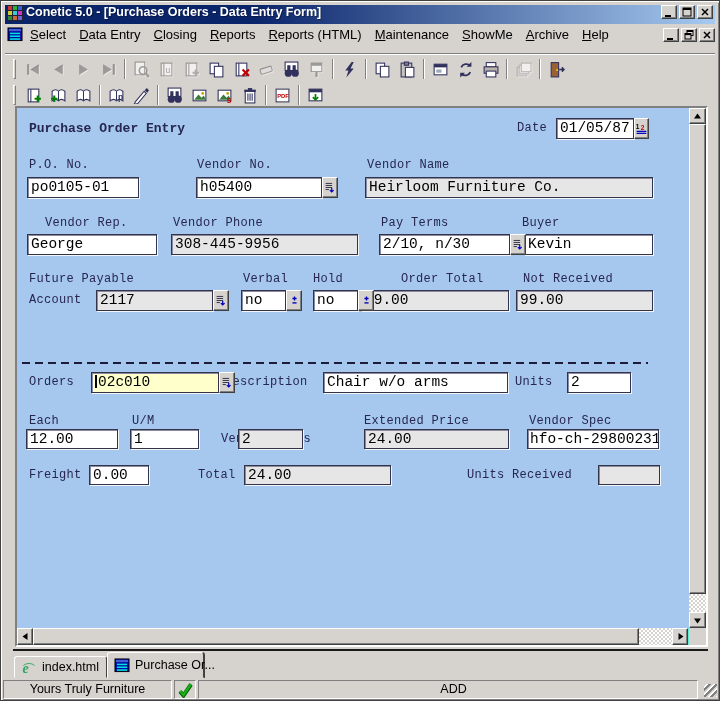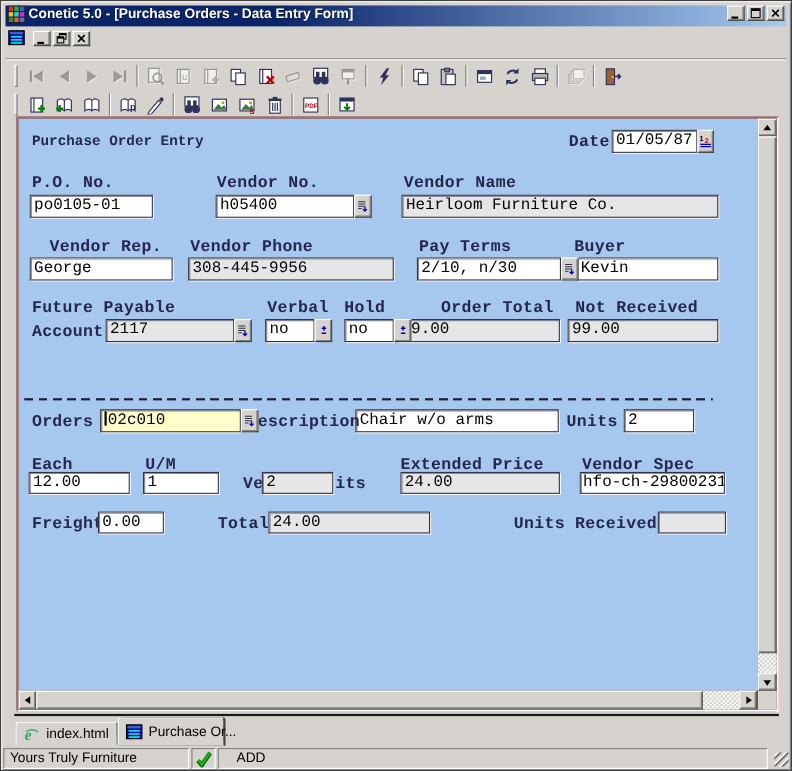--- a/index.html
+++ b/index.html
@@ -32,25 +32,25 @@
   .toolbar { position:absolute; left:10px; display:flex; align-items:center; height:26px; }
   #toolbar1 { top:55px; }
   #toolbar2 { top:81px; }
   .tgrip { width:3px; height:20px; border:1px solid; border-color:#fff #808080 #808080 #fff; margin:0 5px 0 2px; }
   .tbtn { width:25px; height:24px; display:flex; align-items:center; justify-content:center; }
   .tbtn.dis { filter:grayscale(1) opacity(.42) drop-shadow(1px 1px 0 #fff); }
   .tsep { width:2px; height:20px; border-left:1px solid #808080; border-right:1px solid #fff; margin:0 3px; }
 
   
   .form-frame { position:absolute; left:14px; top:105px; width:693px; height:541px;
-                border:2px solid; border-color:#808080 #fff #fff #808080; background:#b91c1c; }
+                border:2px solid; border-color:#808080 #fff #fff #808080; background:#5eead4; }
   .form-client { position:absolute; left:0; top:0; right:17px; bottom:17px; background:#a6c8ee; overflow:hidden; }
 
   .lbl { position:absolute; font-family:"Liberation Mono","DejaVu Sans Mono",monospace;
-         font-weight:bold; font-size:15px; letter-spacing:.3px; color:#26264f; white-space:nowrap; }
+         font-weight:normal; font-size:12px; letter-spacing:.3px; color:#26264f; white-space:nowrap; }
   .ftitle { position:absolute; font-family:"Liberation Mono","DejaVu Sans Mono",monospace;
             font-weight:bold; font-size:13px; color:#26264f; }
   .tb { position:absolute; height:21px; background:#fff; border:1px solid #33334a;
         box-shadow:1px 1px 0 #f4f6fa, inset 1px 1px 0 #8a8aa0;
         font-family:"Liberation Mono","DejaVu Sans Mono",monospace; font-size:14.5px; color:#000;
         line-height:19px; padding:0 3px; white-space:nowrap; overflow:hidden; }
   .tb.ro { background:#e6e6e6; }
   .tb.num { text-align:left; padding-right:6px; }
   .tb.focus { background:#ffffcc; }
   .caret { display:inline-block; width:2px; height:13px; background:#000; vertical-align:-2px; margin-right:1px; }
@@ -85,21 +85,21 @@
   
   .tabbar { position:absolute; left:0; top:651px; width:100%; height:27px; }
   .tab { position:absolute; background:#d6d3ce; border:1px solid; border-color:#fff #404040 #d6d3ce #fff;
          border-radius:3px 3px 0 0; display:flex; align-items:center; padding:0 6px; font-size:12.5px; color:#000;
          white-space:nowrap; }
   .tab .tabicon { width:16px; height:15px; margin-right:5px; flex:none; }
   #tab1 { left:13px; top:4px; height:22px; width:93px; }
   #tab2 { left:106px; top:0; height:26px; width:97px; z-index:2; box-shadow:1px 0 0 #404040; }
 
   
-  .statusbar { position:absolute; left:0; top:679px; width:100%; height:20px; }
+  .statusbar { position:absolute; left:0; top:679px; width:100%; height:20px;text-align:center; }
   .spanel { position:absolute; top:0; height:19px; border:1px solid; border-color:#808080 #fff #fff #808080;
             font-size:12.5px; color:#000; line-height:17px; padding:0 5px; overflow:hidden; white-space:nowrap; }
   #sp1 { left:2px; width:169px; }
   #sp2 { left:173px; width:22px; padding:0; display:flex; align-items:center; justify-content:center; }
   #sp3 { left:197px; width:500px;padding-left:16px; }
   .grip { position:absolute; right:2px; bottom:3px; width:13px; height:13px;
           background:repeating-linear-gradient(135deg, transparent 0 2px, #fff 2px 3px, #808080 3px 5px); }
 </style>
 </head>
 <body>
@@ -141,20 +141,31 @@
   </div>
 
   <div class="menubar">
     <span class="micon"><svg width="16" height="15" viewBox="0 0 16 16">
           <rect x="0.5" y="1" width="15" height="13.5" fill="#0000a0" stroke="#000"></rect>
           <rect x="1.5" y="2" width="13" height="2.5" fill="#4060d0"></rect>
           <rect x="2.5" y="6" width="11" height="1.7" fill="#00e0e0"></rect>
           <rect x="2.5" y="9" width="11" height="1.7" fill="#00e0e0"></rect>
           <rect x="2.5" y="12" width="11" height="1.7" fill="#00e0e0"></rect>
         </svg></span>
+    <div class="menu-items" id="menu-items">
+        <div class="mi">Select</div>
+        <div class="mi">Data Entry</div>
+        <div class="mi">Closing</div>
+        <div class="mi">Reports</div>
+        <div class="mi">Reports (HTML)</div>
+        <div class="mi">Maintenance</div>
+        <div class="mi">ShowMe</div>
+        <div class="mi">Archive</div>
+        <div class="mi">Help</div>
+      </div>
     <span class="win-btns">
       <span class="wb">
           <svg width="12" height="12" viewBox="0 0 12 12">
             <rect x="2" y="9" width="6" height="2" fill="#000"></rect>
           </svg>
         </span>
       <span class="wb">
           <svg width="12" height="12" viewBox="0 0 12 12">
             <rect x="4" y="1.5" width="6" height="5" fill="#fff" stroke="#000"></rect>
             <rect x="4" y="1.5" width="6" height="1.6" fill="#000"></rect>

